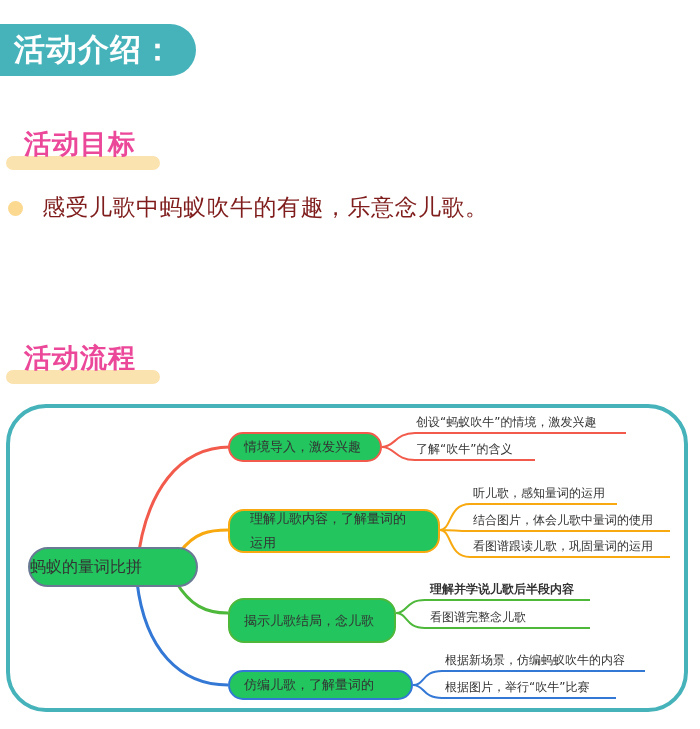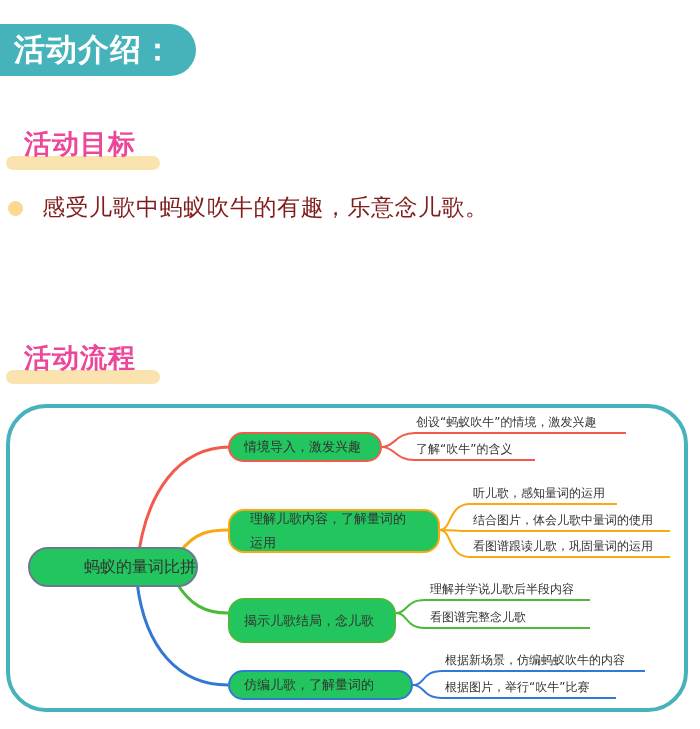--- a/index.html
+++ b/index.html
@@ -67,21 +67,21 @@
   <path d="M440 530 C 455 530, 455 531, 470 531 L 670 531" stroke="#f7a90f" stroke-width="2" fill="none"></path>
   <path d="M440 530 C 452 530, 448 557, 470 557 L 670 557" stroke="#f7a90f" stroke-width="2" fill="none"></path>
 
   <path d="M396 613 C 408 613, 405 600, 425 600 L 590 600" stroke="#4db83a" stroke-width="2" fill="none"></path>
   <path d="M396 613 C 408 613, 405 628, 425 628 L 590 628" stroke="#4db83a" stroke-width="2" fill="none"></path>
 
   <path d="M413 685 C 425 685, 422 671, 442 671 L 645 671" stroke="#3478d6" stroke-width="2" fill="none"></path>
   <path d="M413 685 C 425 685, 422 698, 442 698 L 616 698" stroke="#3478d6" stroke-width="2" fill="none"></path>
 </svg>
 
-<div class="node" style="left:28px; top:547px; width:170px; height:40px; border:2px solid #6a7a95; border-radius:20px; font-size:16px; justify-content:flex-end;">
+<div class="node" style="left:28px; top:547px; width:170px; height:40px; border:2px solid #6a7a95; border-radius:20px; font-size:16px; justify-content:flex-start;">
   <span>蚂蚁的量词比拼</span>
 </div>
 
 <div class="node" style="left:228px; top:432px; width:154px; height:30px; border:2px solid #f25b4c; padding-left:14px;">
   <span>情境导入，激发兴趣</span>
 </div>
 
 <div class="node" style="left:228px; top:509px; width:212px; height:44px; border:2px solid #f7a90f; padding-left:20px; flex-direction:column; align-items:flex-start; justify-content:space-between; line-height:16px;">
   <span>理解儿歌内容，了解量词的</span>
   <span>运用</span>
@@ -95,17 +95,17 @@
   <span>仿编儿歌，了解量词的</span>
 </div>
 
 <div class="leaf" style="left:416px; top:414px;">创设“蚂蚁吹牛”的情境，激发兴趣</div>
 <div class="leaf" style="left:416px; top:441px;">了解“吹牛”的含义</div>
 
 <div class="leaf" style="left:473px; top:485px;">听儿歌，感知量词的运用</div>
 <div class="leaf" style="left:473px; top:512px;">结合图片，体会儿歌中量词的使用</div>
 <div class="leaf" style="left:473px; top:538px;">看图谱跟读儿歌，巩固量词的运用</div>
 
-<div class="leaf" style="left:430px; top:581px;">理解并学说儿歌后半段内容</div>
+<div class="leaf" style="left:430px; top:581px;font-weight:bold;">理解并学说儿歌后半段内容</div>
 <div class="leaf" style="left:430px; top:609px;">看图谱完整念儿歌</div>
 
 <div class="leaf" style="left:445px; top:652px;">根据新场景，仿编蚂蚁吹牛的内容</div>
 <div class="leaf" style="left:445px; top:679px;">根据图片，举行“吹牛”比赛</div>
 
 </body></html>

